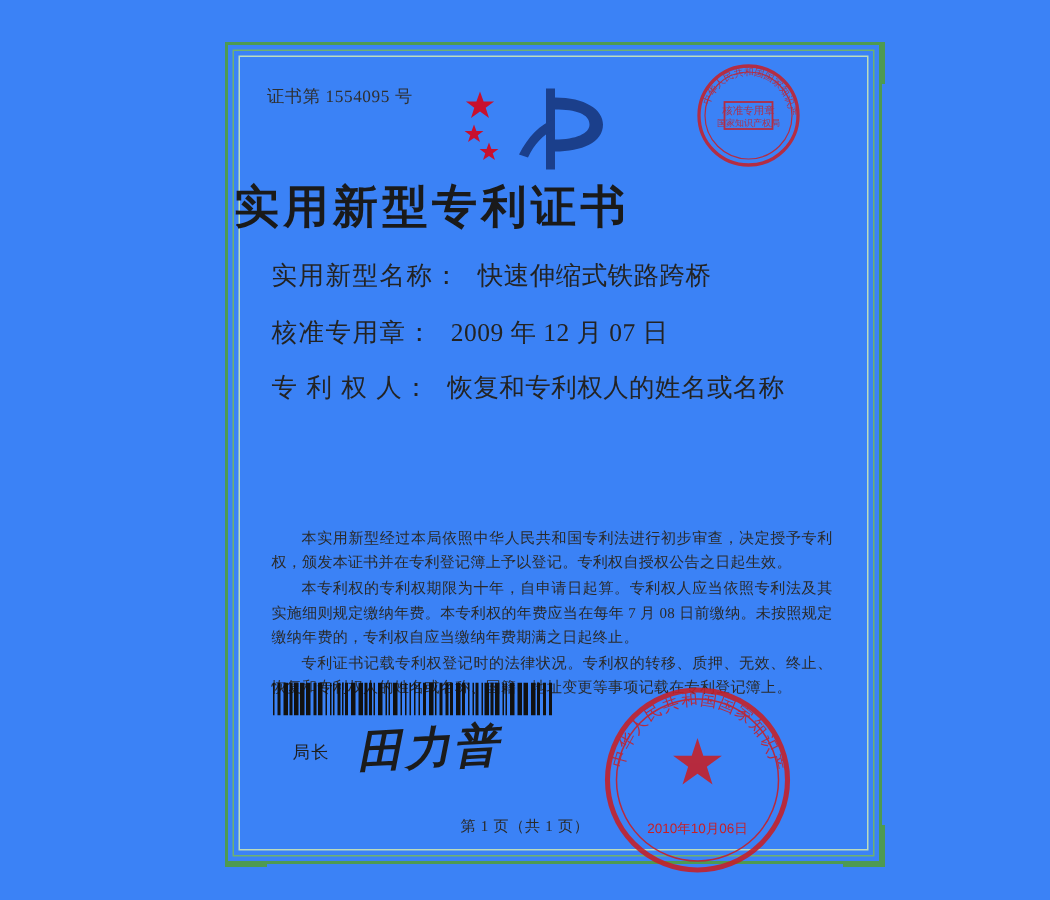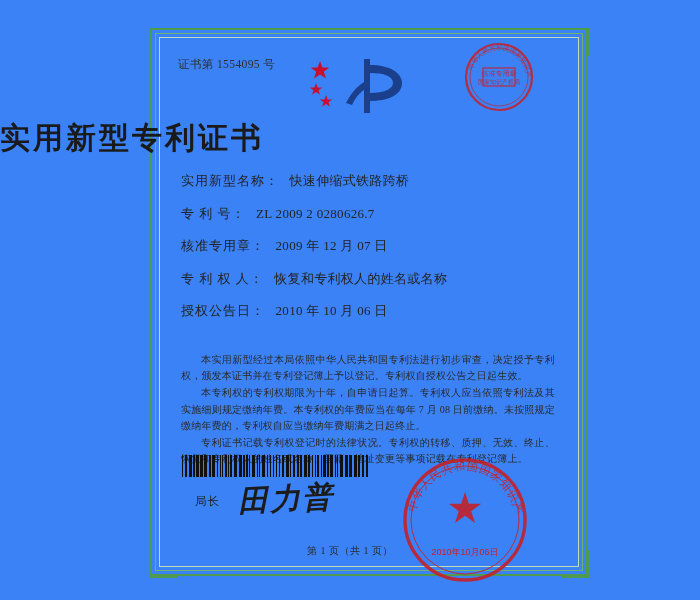--- a/index.html
+++ b/index.html
@@ -76,36 +76,36 @@
     width: 120px;
     height: 62px;
   }
   .emblem svg { display: block; }
 
   .title {
     position: absolute;
     left: 0;
     top: 118px;
     width: 576px;
-    text-align: left;
+    text-align: center;
     font-family: "Liberation Serif", serif;
     font-size: 30px;
     font-weight: bold;
     letter-spacing: 3px;
     color: #1a1a1a;
   }
 
   .fields {
     position: absolute;
     left: 181px;
     top: 172px;
     width: 380px;
   }
   .field {
-    font-size: 13px;
+    font-size: 17px;
     color: #232323;
     margin-bottom: 14.5px;
     white-space: nowrap;
     letter-spacing: 0.3px;
   }
   .field .label {
     display: inline-block;
     letter-spacing: 1px;
   }
   .field .value {
@@ -226,34 +226,26 @@
   </div>
 
   <div class="title">实用新型专利证书</div>
 
   <div class="fields">
     <div class="field">
       <span class="label">实用新型名称：</span>
       <span class="value">快速伸缩式铁路跨桥</span>
     </div>
     <div class="field">
-      <span class="label">专 利 号：</span>
-      <span class="value">ZL 2009 2 0280626.7</span>
-    </div>
-    <div class="field">
       <span class="label">核准专用章：</span>
       <span class="value">2009 年 12 月 07 日</span>
     </div>
     <div class="field">
       <span class="label">专 利 权 人：</span>
       <span class="value">恢复和专利权人的姓名或名称</span>
-    </div>
-    <div class="field">
-      <span class="label">授权公告日：</span>
-      <span class="value">2010 年 10 月 06 日</span>
     </div>
   </div>
 
   <div class="body-text">
     <p>本实用新型经过本局依照中华人民共和国专利法进行初步审查，决定授予专利权，颁发本证书并在专利登记簿上予以登记。专利权自授权公告之日起生效。</p>
     <p>本专利权的专利权期限为十年，自申请日起算。专利权人应当依照专利法及其实施细则规定缴纳年费。本专利权的年费应当在每年 7 月 08 日前缴纳。未按照规定缴纳年费的，专利权自应当缴纳年费期满之日起终止。</p>
     <p>专利证书记载专利权登记时的法律状况。专利权的转移、质押、无效、终止、恢复和专利权人的姓名或名称、国籍、地址变更等事项记载在专利登记簿上。</p>
   </div>
 
   <div class="barcode">

